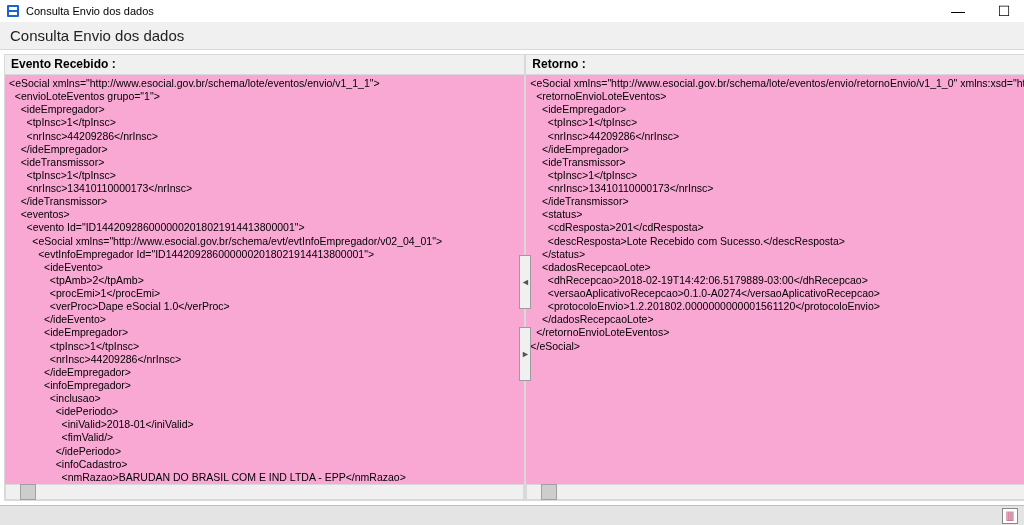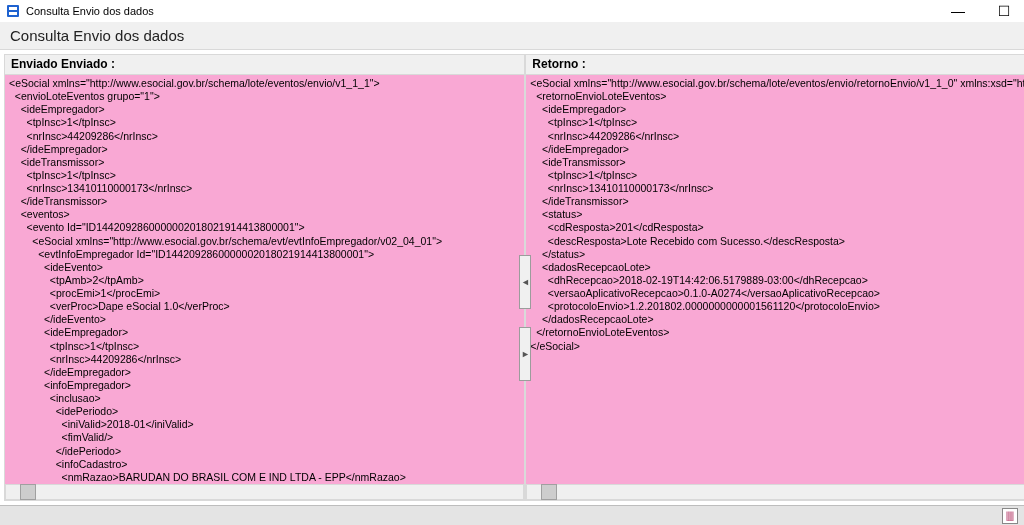--- a/index.html
+++ b/index.html
@@ -77,21 +77,21 @@
 </div>
 
 <div class="headerbar">
   <h1>Consulta Envio dos dados</h1>
 </div>
 
 <div class="main-wrap">
   <div class="main">
 
     <div class="panel">
-      <div class="panel-title">Enviado Enviado :</div>
+      <div class="panel-title">Evento Recebido :</div>
       <div class="panel-body">&lt;eSocial xmlns="http://www.esocial.gov.br/schema/lote/eventos/envio/v1_1_1"&gt;
   &lt;envioLoteEventos grupo="1"&gt;
     &lt;ideEmpregador&gt;
       &lt;tpInsc&gt;1&lt;/tpInsc&gt;
       &lt;nrInsc&gt;44209286&lt;/nrInsc&gt;
     &lt;/ideEmpregador&gt;
     &lt;ideTransmissor&gt;
       &lt;tpInsc&gt;1&lt;/tpInsc&gt;
       &lt;nrInsc&gt;13410110000173&lt;/nrInsc&gt;
     &lt;/ideTransmissor&gt;

